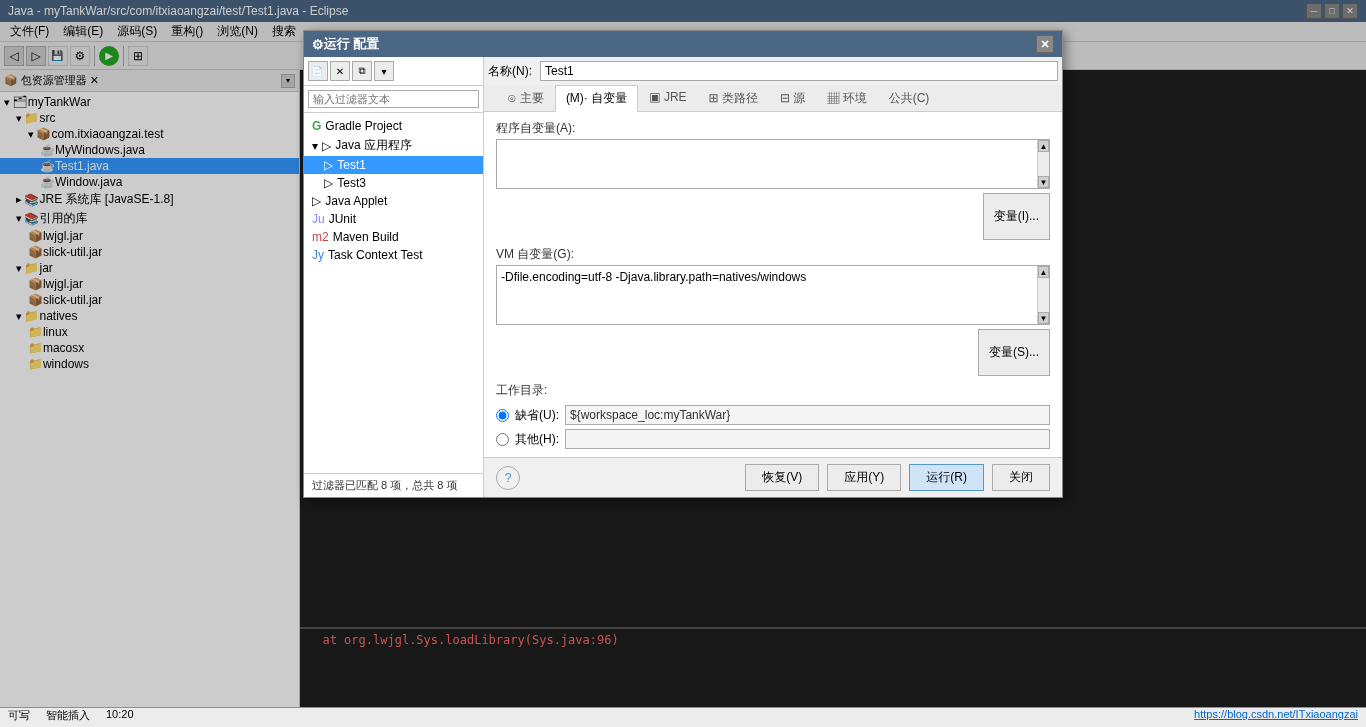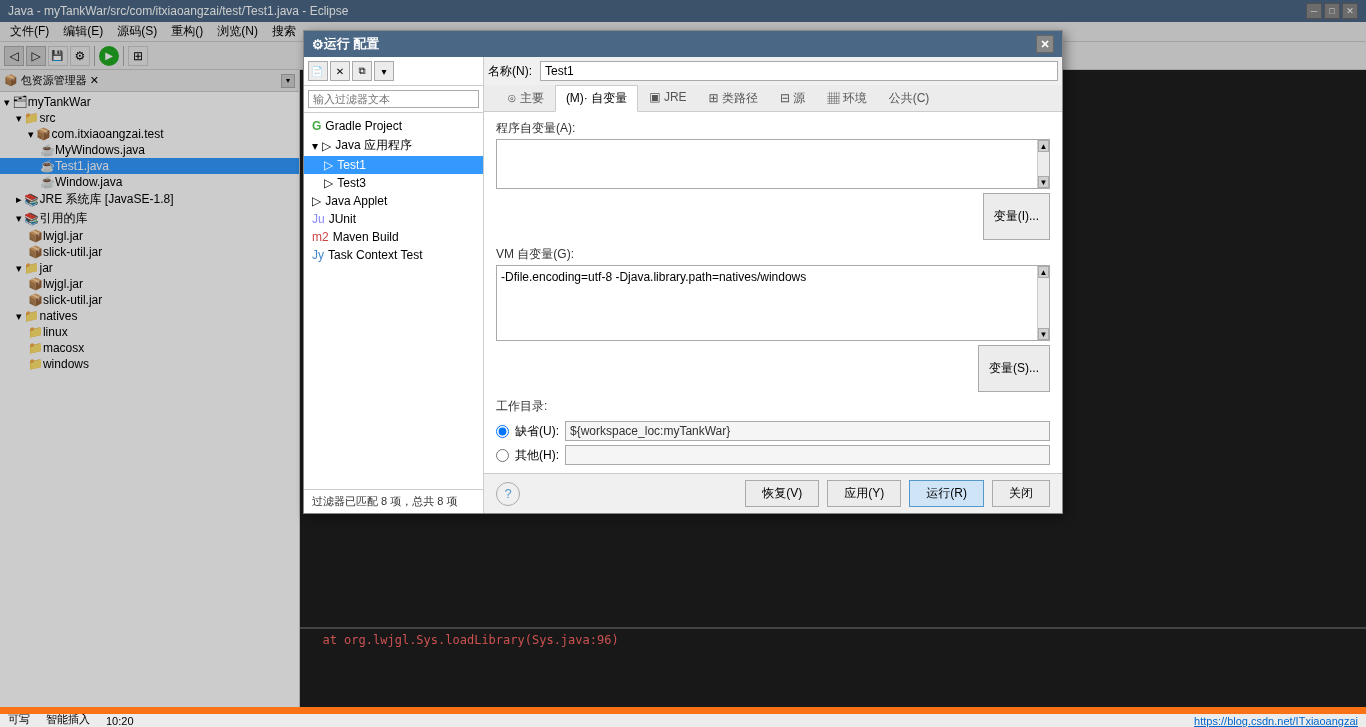--- a/index.html
+++ b/index.html
@@ -127,23 +127,23 @@
       display: flex;
       flex-direction: column;
     }
 
     
     .status-bar {
       position: absolute;
       bottom: 0; left: 0; right: 0;
       height: 20px;
       background: #ececec;
-      border-top: 7px solid #f97316;
-      display: flex;
-      align-items: flex-end;
+      border-top: 1px solid #f97316;
+      display: flex;
+      align-items: flex-start;
       padding: 0 8px;
       font-size: 11px;
       gap: 16px;
     }
 
     
     .dialog-overlay {
       position: absolute;
       top: 0; left: 0; right: 0; bottom: 0;
       background: rgba(0,0,0,0.2);
@@ -360,21 +360,21 @@
       align-self: flex-end;
       padding: 14px 10px;
       border: 1px solid #aaa;
       background: #ececec;
       cursor: pointer;
       font-size: 12px;
     }
     .vm-text-area {
       border: 1px solid #aaa;
       background: #0369a1;
-      height: 76px;
+      height: 60px;
       display: flex;
     }
     .vm-input {
       flex: 1;
       border: none;
       outline: none;
       font-size: 12px;
       padding: 4px;
       font-family: inherit;
       resize: none;

